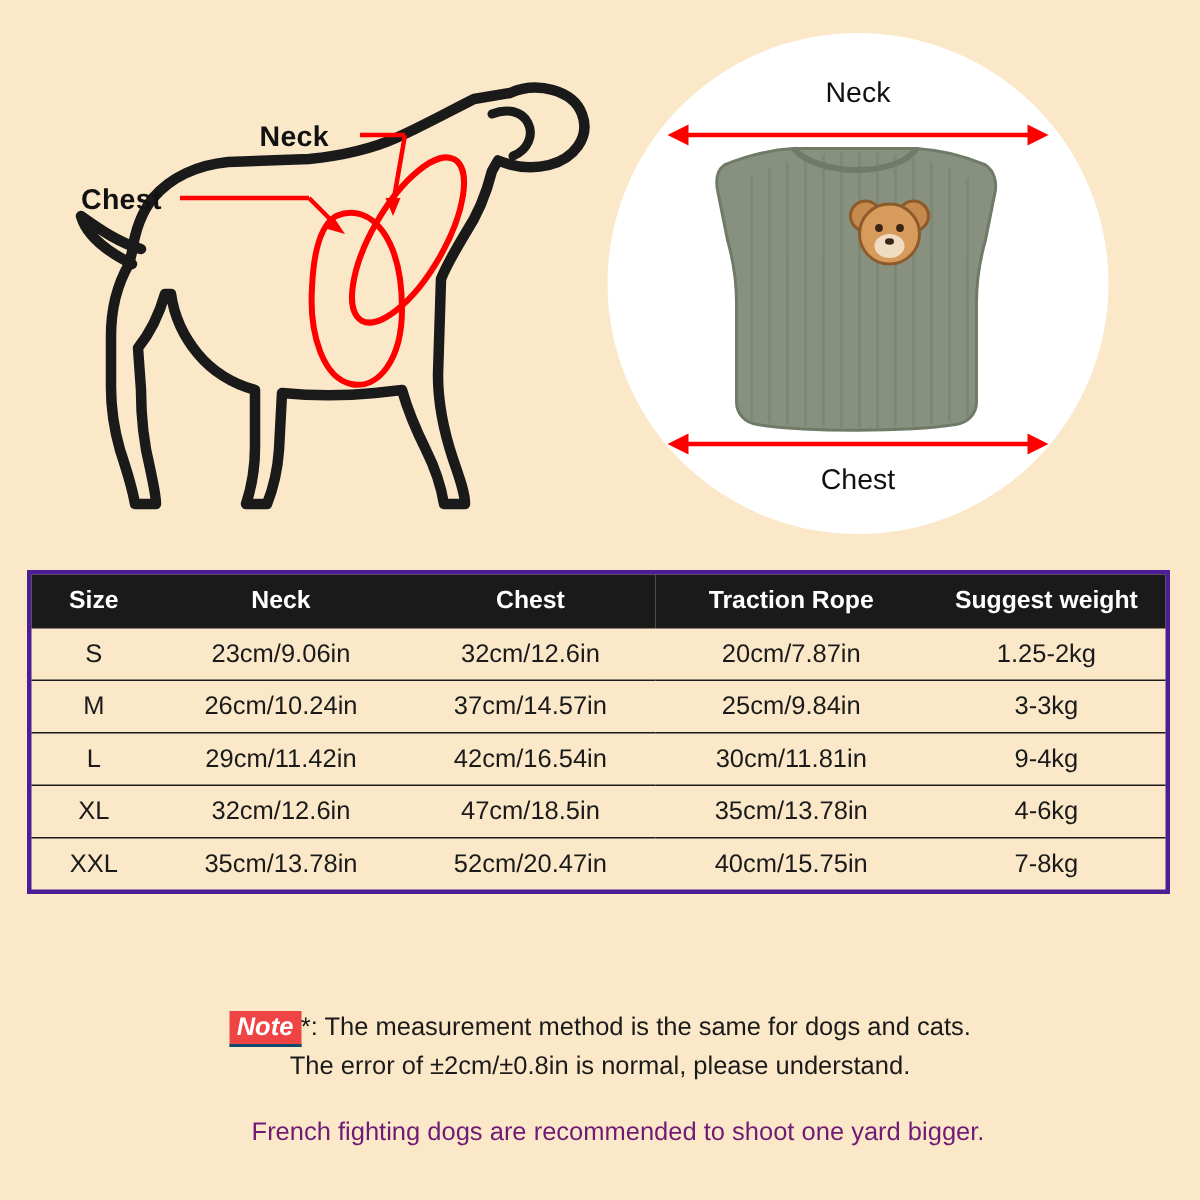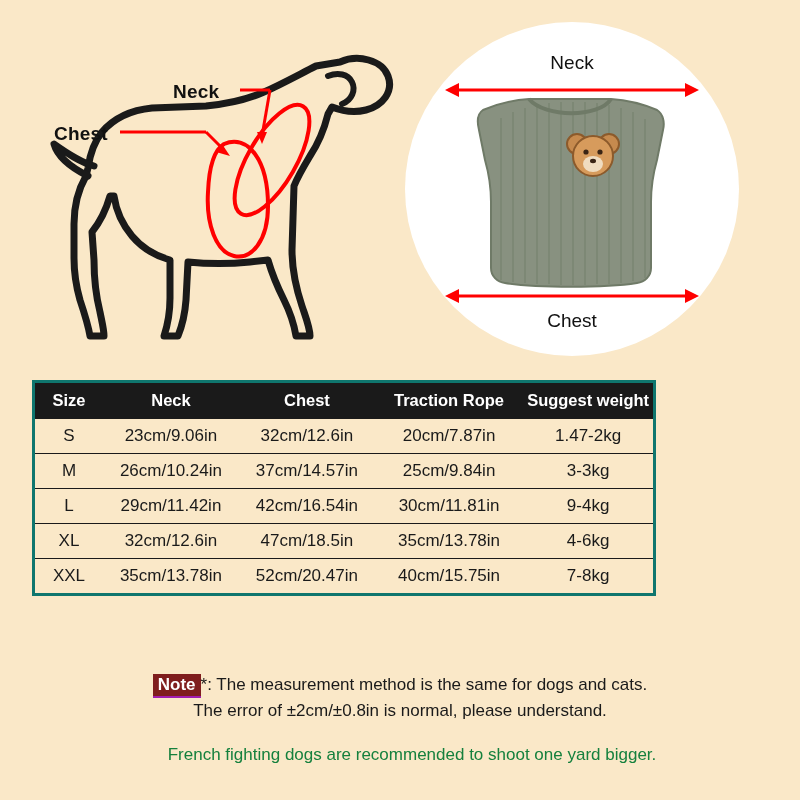--- a/index.html
+++ b/index.html
@@ -62,24 +62,24 @@
     color: #111;
     width: 100%;
     text-align: center;
   }
   .prod-neck-label { top: 30px; left: 0; }
   .prod-chest-label { top: 288px; left: 0; }
 
   
   .table-wrap {
     position: absolute;
-    left: 32px;
+    left: 18px;
     top: 380px;
-    width: 624px;
-    border: 3px solid #0f766e;
+    width: 762px;
+    border: 3px solid #4c1d95;
     box-sizing: border-box;
     background: #fae8c8;
   }
   table.size-table {
     width: 100%;
     border-collapse: collapse;
     font-size: 16.5px;
     color: #1a1a1a;
   }
   table.size-table thead th {
@@ -119,29 +119,30 @@
     width: 800px;
     text-align: center;
   }
   .note-line {
     font-size: 17px;
     color: #1a1a1a;
     line-height: 26px;
     margin: 0;
   }
   .note-badge {
-    background: #7f1d1d;
+    background: #ef4444;
     color: #ffffff;
     font-weight: bold;
     padding: 1px 5px 2px 5px;
     font-size: 17px;
-    border-bottom: 2px solid #a21caf;
+    border-bottom: 2px solid #0c4a6e;
+    font-style: italic;
   }
   .note-red {
-    color: #15803d;
+    color: #701a75;
     font-size: 17px;
     line-height: 28px;
     padding-left: 24px;
   }
 </style>
 </head>
 <body>
 
 <div class="page">
 
@@ -290,21 +291,21 @@
           <th class="h-rope">Traction Rope</th>
           <th class="h-weight">Suggest weight</th>
         </tr>
       </thead>
       <tbody>
         <tr>
           <td>S</td>
           <td>23cm/9.06in</td>
           <td>32cm/12.6in</td>
           <td>20cm/7.87in</td>
-          <td>1.47-2kg</td>
+          <td>1.25-2kg</td>
         </tr>
         <tr>
           <td>M</td>
           <td>26cm/10.24in</td>
           <td>37cm/14.57in</td>
           <td>25cm/9.84in</td>
           <td>3-3kg</td>
         </tr>
         <tr>
           <td>L</td>

